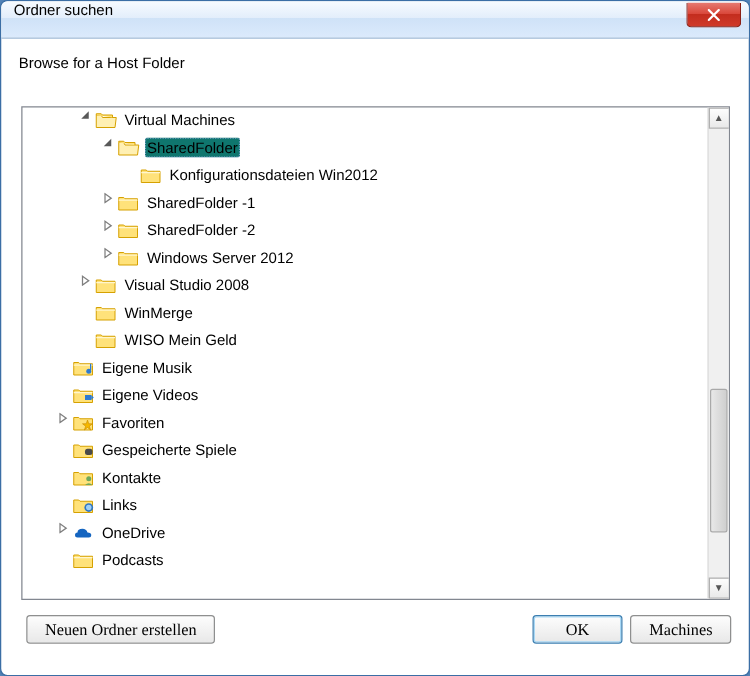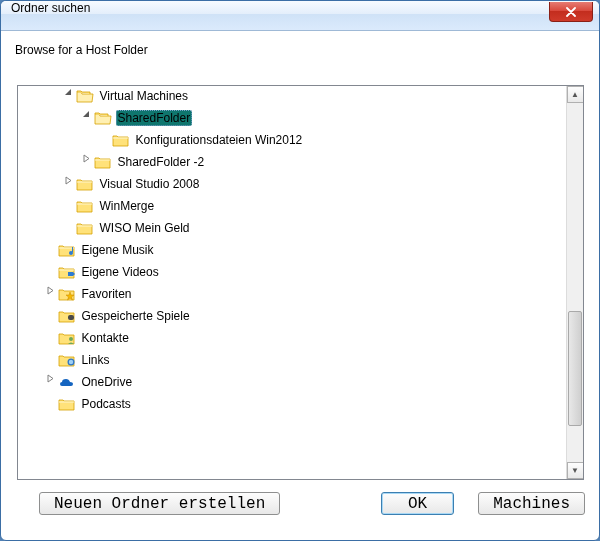--- a/index.html
+++ b/index.html
@@ -131,27 +131,27 @@
   }
   .footer {
     display: flex;
     align-items: center;
     padding: 12px 14px 0 14px;
   }
   .spacer { flex: 1; }
   .btn {
     height: 23px;
     padding: 0 14px;
-    font-size: 16px;
-    font-family: Liberation Mono, monospace;
+    font-size: 13px;
+    font-family: Liberation Serif, serif;
     background: linear-gradient(to bottom,#fdfdfd,#e8e8e8);
     border: 1px solid #8e8f8f;
     border-radius: 3px;
     cursor: pointer;
-    margin-left: 24px;
+    margin-left: 6px;
   }
   .btn.default {
     border: 1px solid #3c7fb1;
     box-shadow: 0 0 0 1px #a8d8f5 inset;
     padding: 0 26px;
   }
 </style>
 </head>
 <body>
 
@@ -218,21 +218,51 @@
               <svg width="9" height="9">
                 <path d="M2 1 L7 4.5 L2 8 Z" fill="none" stroke="#808080" stroke-width="1"></path>
               </svg>
             </span>
             <span class="ficon">
               <svg width="18" height="16">
                 <path d="M1 4 L5 4 L6 5 L16 5 L16 14 L1 14 Z" fill="#ffe27a" stroke="#d6a100" stroke-width="0.8"></path>
                 <path d="M1 6 L16 6" stroke="#fff6cf" stroke-width="1"></path>
               </svg>
             </span>
+            <span class="label">SharedFolder -1</span>
+          </div>
+          <div class="tree-node">
+            <span class="indent" style="width: 62px;"></span>
+            <span class="expander">
+              <svg width="9" height="9">
+                <path d="M2 1 L7 4.5 L2 8 Z" fill="none" stroke="#808080" stroke-width="1"></path>
+              </svg>
+            </span>
+            <span class="ficon">
+              <svg width="18" height="16">
+                <path d="M1 4 L5 4 L6 5 L16 5 L16 14 L1 14 Z" fill="#ffe27a" stroke="#d6a100" stroke-width="0.8"></path>
+                <path d="M1 6 L16 6" stroke="#fff6cf" stroke-width="1"></path>
+              </svg>
+            </span>
             <span class="label">SharedFolder -2</span>
+          </div>
+          <div class="tree-node">
+            <span class="indent" style="width: 62px;"></span>
+            <span class="expander">
+              <svg width="9" height="9">
+                <path d="M2 1 L7 4.5 L2 8 Z" fill="none" stroke="#808080" stroke-width="1"></path>
+              </svg>
+            </span>
+            <span class="ficon">
+              <svg width="18" height="16">
+                <path d="M1 4 L5 4 L6 5 L16 5 L16 14 L1 14 Z" fill="#ffe27a" stroke="#d6a100" stroke-width="0.8"></path>
+                <path d="M1 6 L16 6" stroke="#fff6cf" stroke-width="1"></path>
+              </svg>
+            </span>
+            <span class="label">Windows Server 2012</span>
           </div>
           <div class="tree-node">
             <span class="indent" style="width: 44px;"></span>
             <span class="expander">
               <svg width="9" height="9">
                 <path d="M2 1 L7 4.5 L2 8 Z" fill="none" stroke="#808080" stroke-width="1"></path>
               </svg>
             </span>
             <span class="ficon">
               <svg width="18" height="16">

